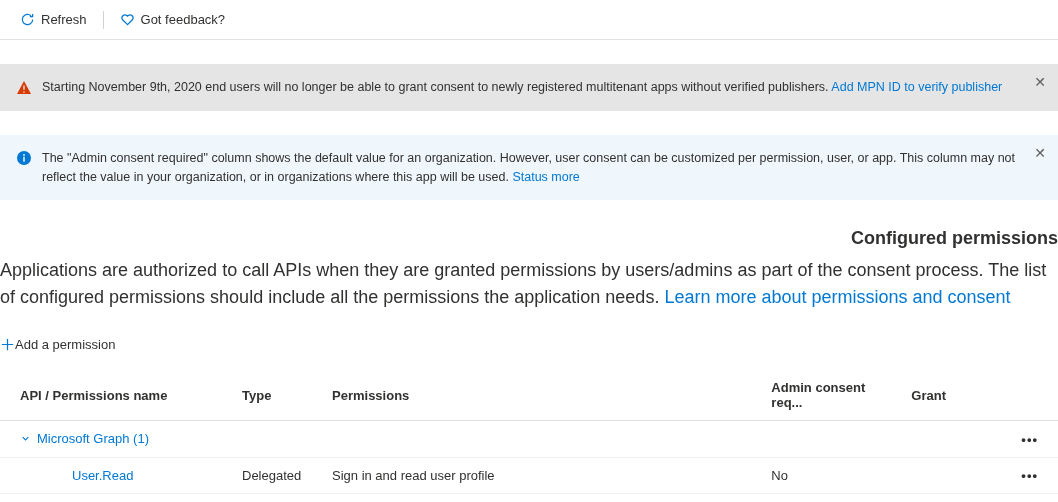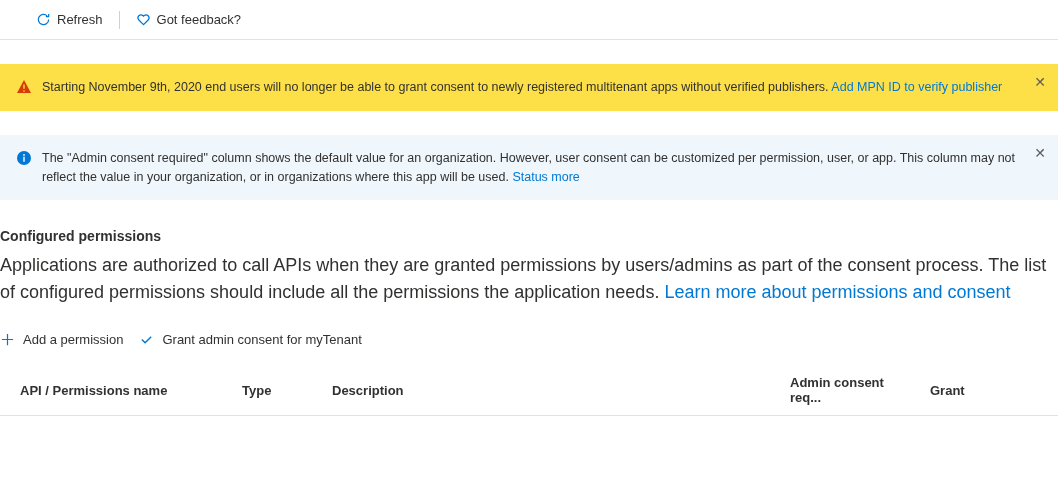--- a/index.html
+++ b/index.html
@@ -1,36 +1,36 @@
 <!DOCTYPE html>
 <html><head>
   <meta charset="utf-8">
   <style>
     * { margin: 0; padding: 0; box-sizing: border-box; }
     body { font-family: "Segoe UI", -apple-system, sans-serif; font-size: 13px; color: #323130; background: #fff; }
     
-    .toolbar { display: flex; align-items: center; padding: 8px 28px; border-bottom: 1px solid #e1e1e1; gap: 4px; }
+    .toolbar { display: flex; align-items: center; padding: 8px 12px; border-bottom: 1px solid #e1e1e1; gap: 4px; }
     .toolbar-item { display: flex; align-items: center; gap: 6px; padding: 4px 8px; cursor: pointer; color: #323130; }
     .toolbar-divider { width: 1px; height: 18px; background: #d1d1d1; margin: 0 4px; }
     .icon { display: inline-flex; align-items: center; justify-content: center; }
     
     .banner { display: flex; align-items: flex-start; padding: 14px 16px; margin: 24px 0 0 0; position: relative; font-size: 12.5px; line-height: 1.5; }
-    .banner-warning { background: #fde047; }
+    .banner-warning { background: #e5e5e5; align-items: center; }
     .banner-info { background: #eff6fc; }
     .banner-icon { margin-right: 10px; margin-top: 1px; flex-shrink: 0; }
     .banner-content { flex: 1; color: #323130; }
     .banner-close { position: absolute; right: 12px; top: 8px; cursor: pointer; color: #605e5c; font-size: 14px; }
     .banner a, .link { color: #0078d4; text-decoration: none; cursor: pointer; }
     
     .section { padding: 0; margin-top: 28px; }
-    .section h2 { font-size: 14px; font-weight: 600; color: #323130; margin-bottom: 8px; }
+    .section h2 { font-size: 18px; font-weight: 600; color: #323130; margin-bottom: 8px; text-align: right; }
     .section-desc { font-size: 18px; color: #323130; line-height: 1.5; }
     
     .action-bar { display: flex; align-items: center; gap: 16px; margin: 22px 0 14px 0; }
-    .action-button { display: flex; align-items: center; gap: 8px; color: #323130; cursor: pointer; padding: 4px 0; font-size: 13px; }
+    .action-button { display: flex; align-items: center; gap: 0; color: #323130; cursor: pointer; padding: 4px 0; font-size: 13px; }
     .action-button .icon { color: #0078d4; }
     
     .table { width: 100%; border-collapse: collapse; }
     .table th { text-align: left; font-weight: 600; font-size: 13px; padding: 10px 12px; border-bottom: 1px solid #e1e1e1; color: #323130; }
     .table td { padding: 10px 12px; font-size: 13px; border-bottom: 1px solid #f3f2f1; }
     .table th:first-child, .table td:first-child { padding-left: 20px; }
     .api-group-row td { padding-left: 32px; }
     .api-group-label { color: #0078d4; cursor: pointer; display: inline-flex; align-items: center; gap: 6px; }
     .perm-row td:first-child { padding-left: 72px; color: #0078d4; cursor: pointer; }
     .more-cell { text-align: right; padding-right: 20px !important; }
@@ -101,38 +101,51 @@
 
   <div class="action-bar">
     <div class="action-button">
       <span class="icon">
         <svg width="15" height="15" viewBox="0 0 16 16" stroke="#0078d4" stroke-width="1.3">
             <path d="M8 2v12M2 8h12"></path>
           </svg>
       </span>
       <span>Add a permission</span>
     </div>
-    <div class="action-button">
-      <span class="icon">
-        <svg width="15" height="15" viewBox="0 0 16 16" fill="none" stroke="#0078d4" stroke-width="1.5">
-            <path d="m3 8 3.5 3.5L13 5"></path>
-          </svg>
-      </span>
-      <span>Grant admin consent for myTenant</span>
-    </div>
   </div>
 
   <table class="table">
     <thead>
       <tr>
         <th class="col-name">API / Permissions name</th>
         <th class="col-type">Type</th>
-        <th class="col-desc">Description</th>
+        <th class="col-desc">Permissions</th>
         <th class="col-admin">Admin consent req...</th>
         <th class="col-status">Grant</th>
         <th class="col-more"></th>
       </tr>
     </thead>
     <tbody>
+      <tr class="api-group-row">
+        <td colspan="5">
+          <span class="api-group-label">
+            <span class="icon">
+              <svg width="11" height="11" viewBox="0 0 16 16" fill="none" stroke="#0078d4" stroke-width="1.6">
+                  <path d="m4 6 4 4 4-4"></path>
+                </svg>
+            </span>
+            <span>Microsoft Graph (1)</span>
+          </span>
+        </td>
+        <td class="more-cell"><span class="more-icon">•••</span></td>
+      </tr>
+      <tr class="perm-row">
+        <td><span>User.Read</span></td>
+        <td>Delegated</td>
+        <td>Sign in and read user profile</td>
+        <td>No</td>
+        <td></td>
+        <td class="more-cell"><span class="more-icon">•••</span></td>
+      </tr>
     </tbody>
   </table>
 
 </div>
 
 </body></html>

